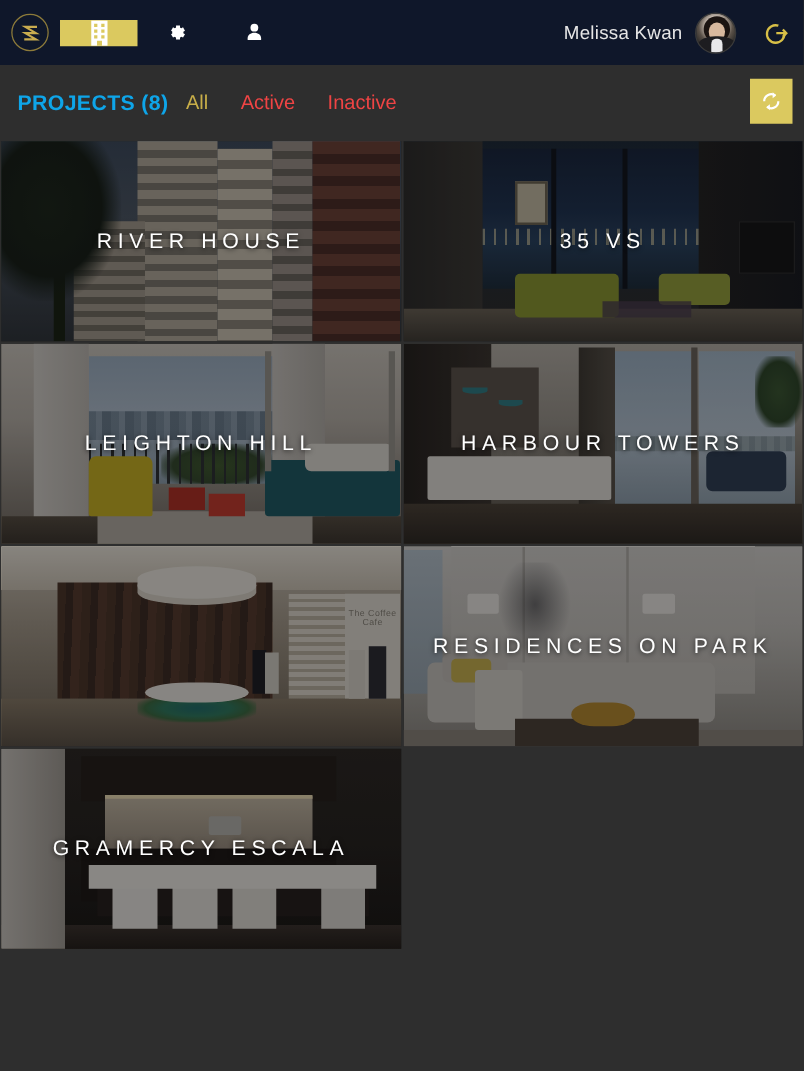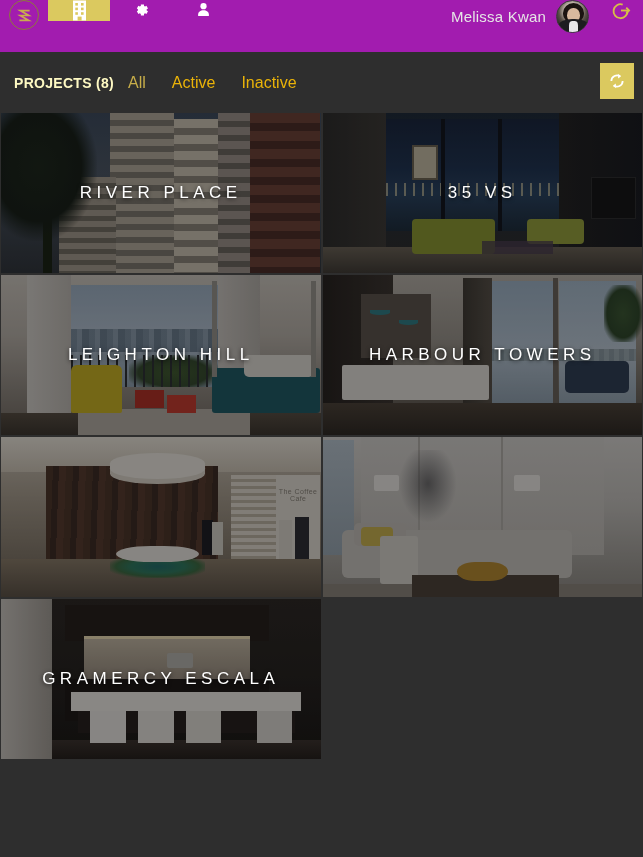--- a/index.html
+++ b/index.html
@@ -7,23 +7,23 @@
     width:643px; height:857px;
     background:#2e2e2e;
     font-family:"Liberation Sans", sans-serif;
     overflow:hidden;
   }
 
   
   .topbar{
     position:relative;
     height:52px;
-    background:#a21caf;
+    background:#0f172a;
     display:flex;
-    align-items:flex-start;
+    align-items:center;
   }
   .logo-cell{
     width:48px;
     display:flex; align-items:center; justify-content:center;
     flex:0 0 48px;
   }
   .logo-circle{
     width:30px;height:30px;border-radius:50%;
     border:1.5px solid #8d7b3a;
     display:flex;align-items:center;justify-content:center;
@@ -78,30 +78,30 @@
 
   
   .filterbar{
     height:61px;
     background:#2e2e2e;
     display:flex;align-items:center;
     padding-left:14px;
     position:relative;
   }
   .proj-title{
-    color:#fef9c3;
-    font-size:14px;
+    color:#0ea5e9;
+    font-size:17px;
     font-weight:bold;
     letter-spacing:.3px;
     margin-right:14px;
     white-space:nowrap;
   }
   .filter{
     font-size:16px;
-    color:#eab308;
+    color:#ef4444;
     margin-right:26px;
     cursor:pointer;
     white-space:nowrap;
   }
   .filter.sel{ color:#c8ae49; }
   .refresh-btn{
     position:absolute;
     right:9px; top:11px;
     width:34px;height:36px;
     background:#dbc95f;
@@ -354,21 +354,21 @@
         <div class="lay twr1"></div>
           <div class="lay twr2"></div>
           <div class="lay twr3"></div>
         <div class="lay brick"></div>
           <div class="lay low"></div>
         <div class="lay trunk"></div>
           <div class="lay tree"></div>
       </div>
     </div>
     <div class="veil"></div>
-    <div class="name">RIVER PLACE</div>
+    <div class="name">RIVER HOUSE</div>
   </div>
 
 
   <div class="tile">
     <div class="scene">
       <div class="sc s3">
         <div class="lay glass"></div>
           <div class="lay citylt"></div>
         <div class="lay mull1"></div>
           <div class="lay mull2"></div>
@@ -467,20 +467,21 @@
         <div class="lay flr"></div>
         <div class="lay sofa"></div>
           <div class="lay cush"></div>
         <div class="lay pill"></div>
           <div class="lay throw"></div>
         <div class="lay tbl"></div>
           <div class="lay bowl"></div>
       </div>
     </div>
     <div class="veil"></div>
+    <div class="name">RESIDENCES ON PARK</div>
   </div>
 
   <div class="tile">
     <div class="scene">
       <div class="sc s8">
         <div class="lay uppr"></div>
           <div class="lay back"></div>
         <div class="lay ltstrip"></div>
           <div class="lay pot"></div>
         <div class="lay lowcab"></div>

